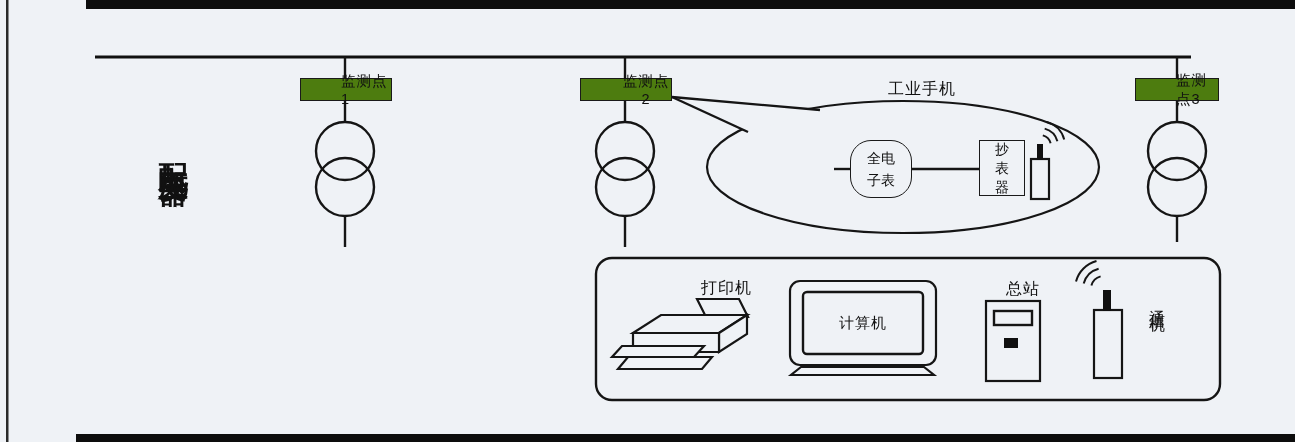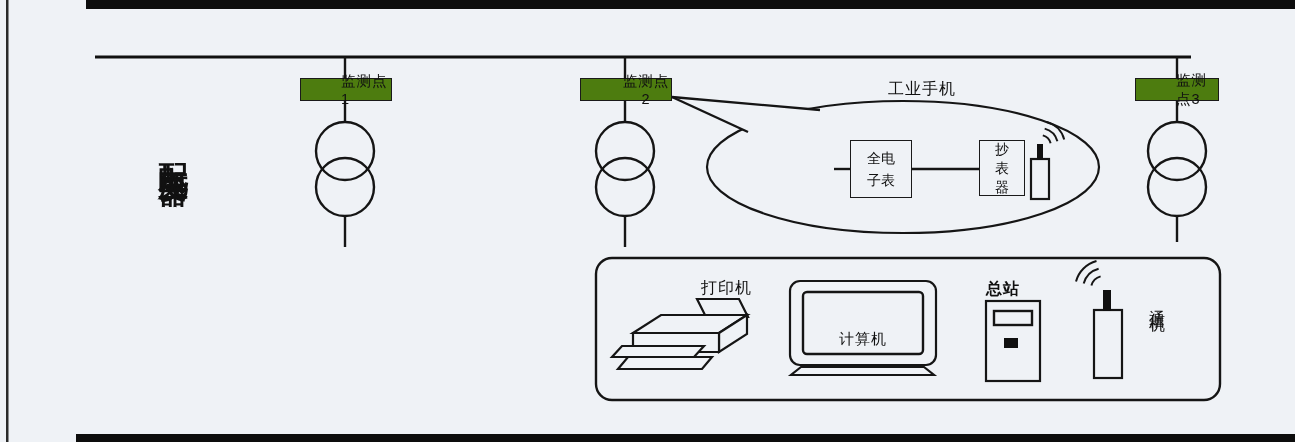--- a/index.html
+++ b/index.html
@@ -113,22 +113,22 @@
   </svg>
 
   <div class="txt vertical big-label" style="left:152px; top:138px; height:180px;">配电变压器</div>
 
   <div class="label-box" style="left:300px; top:78px; width:92px; height:23px;">监测点1</div>
   <div class="label-box" style="left:580px; top:78px; width:92px; height:23px;text-align:center;">监测点2</div>
   <div class="label-box" style="left:1135px; top:78px; width:84px; height:23px;">监测点3</div>
 
   <div class="txt dev-label" style="left:873px; top:79px;margin-left:15px;">工业手机</div>
 
-  <div class="comp-box" style="left:850px; top:140px; width:62px; height:58px; line-height:22px;">全电
+  <div class="comp-box" style="left:850px; top:140px; width:62px; height:58px; line-height:22px;border-radius:21px;">全电
 子表</div>
   <div class="comp-box" style="left:979px; top:140px; width:46px; height:56px; line-height:19px; padding:10px;">抄表器</div>
 
   <div class="txt dev-label" style="left:701px; top:278px;">打印机</div>
-  <div class="txt dev-label" style="left:803px; top:292px; width:120px; height:62px; display:flex; align-items:center; justify-content:center; font-size:15px;margin-top:16px;">计算机</div>
-  <div class="txt dev-label" style="left:986px; top:279px; width:54px; text-align:left;font-weight:bold;">总站</div>
+  <div class="txt dev-label" style="left:803px; top:292px; width:120px; height:62px; display:flex; align-items:center; justify-content:center; font-size:15px;">计算机</div>
+  <div class="txt dev-label" style="left:986px; top:279px; width:54px; text-align:right;">总站</div>
   <div class="txt dev-label vertical" style="left:1146px; top:297px; height:72px; letter-spacing:3px;">通信机</div>
 
 </div>
 
 </body></html>

